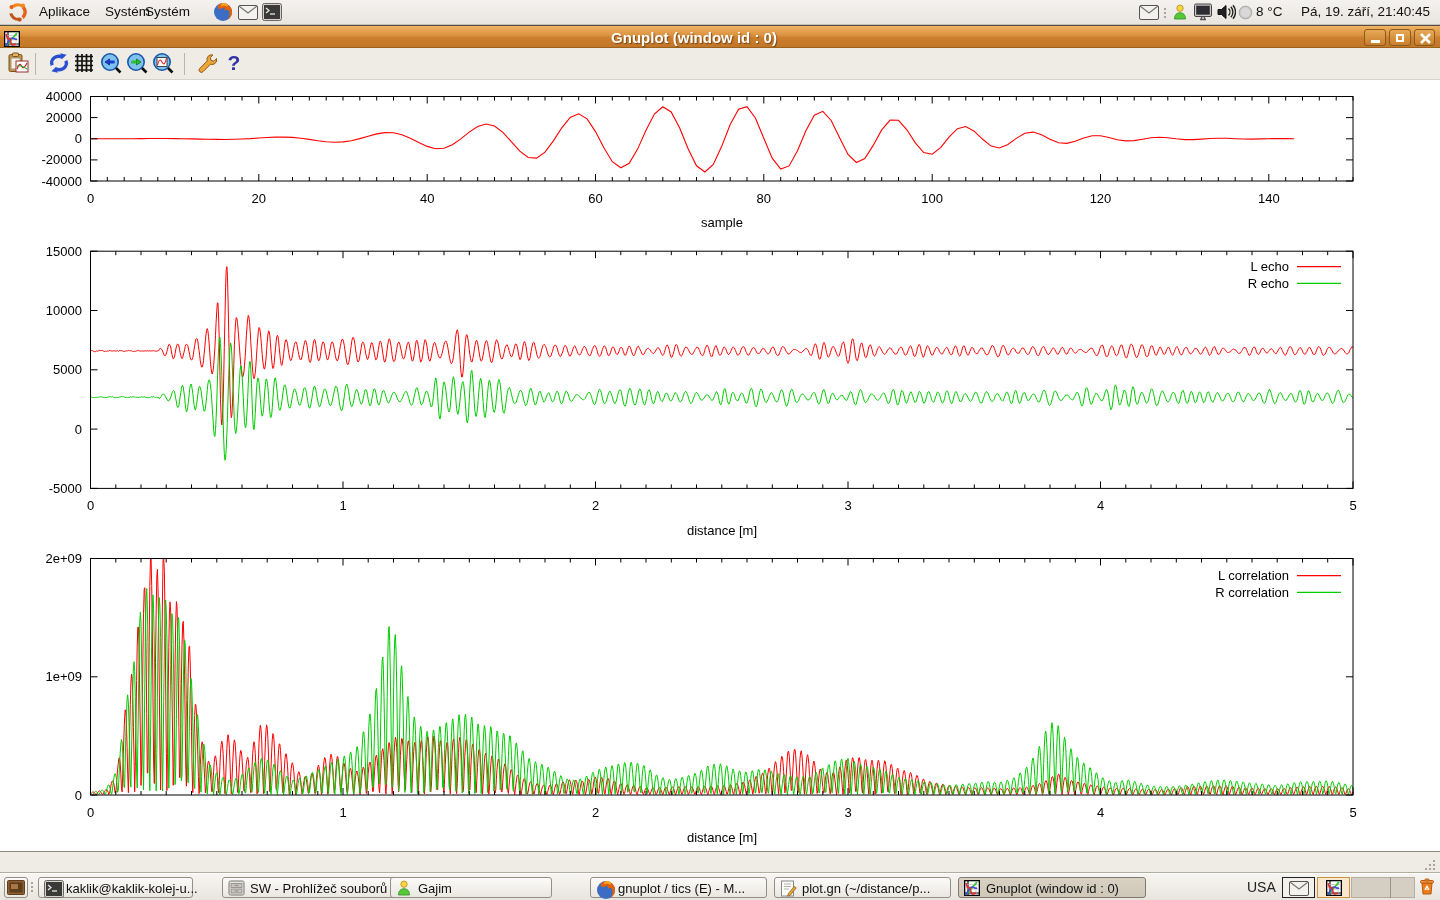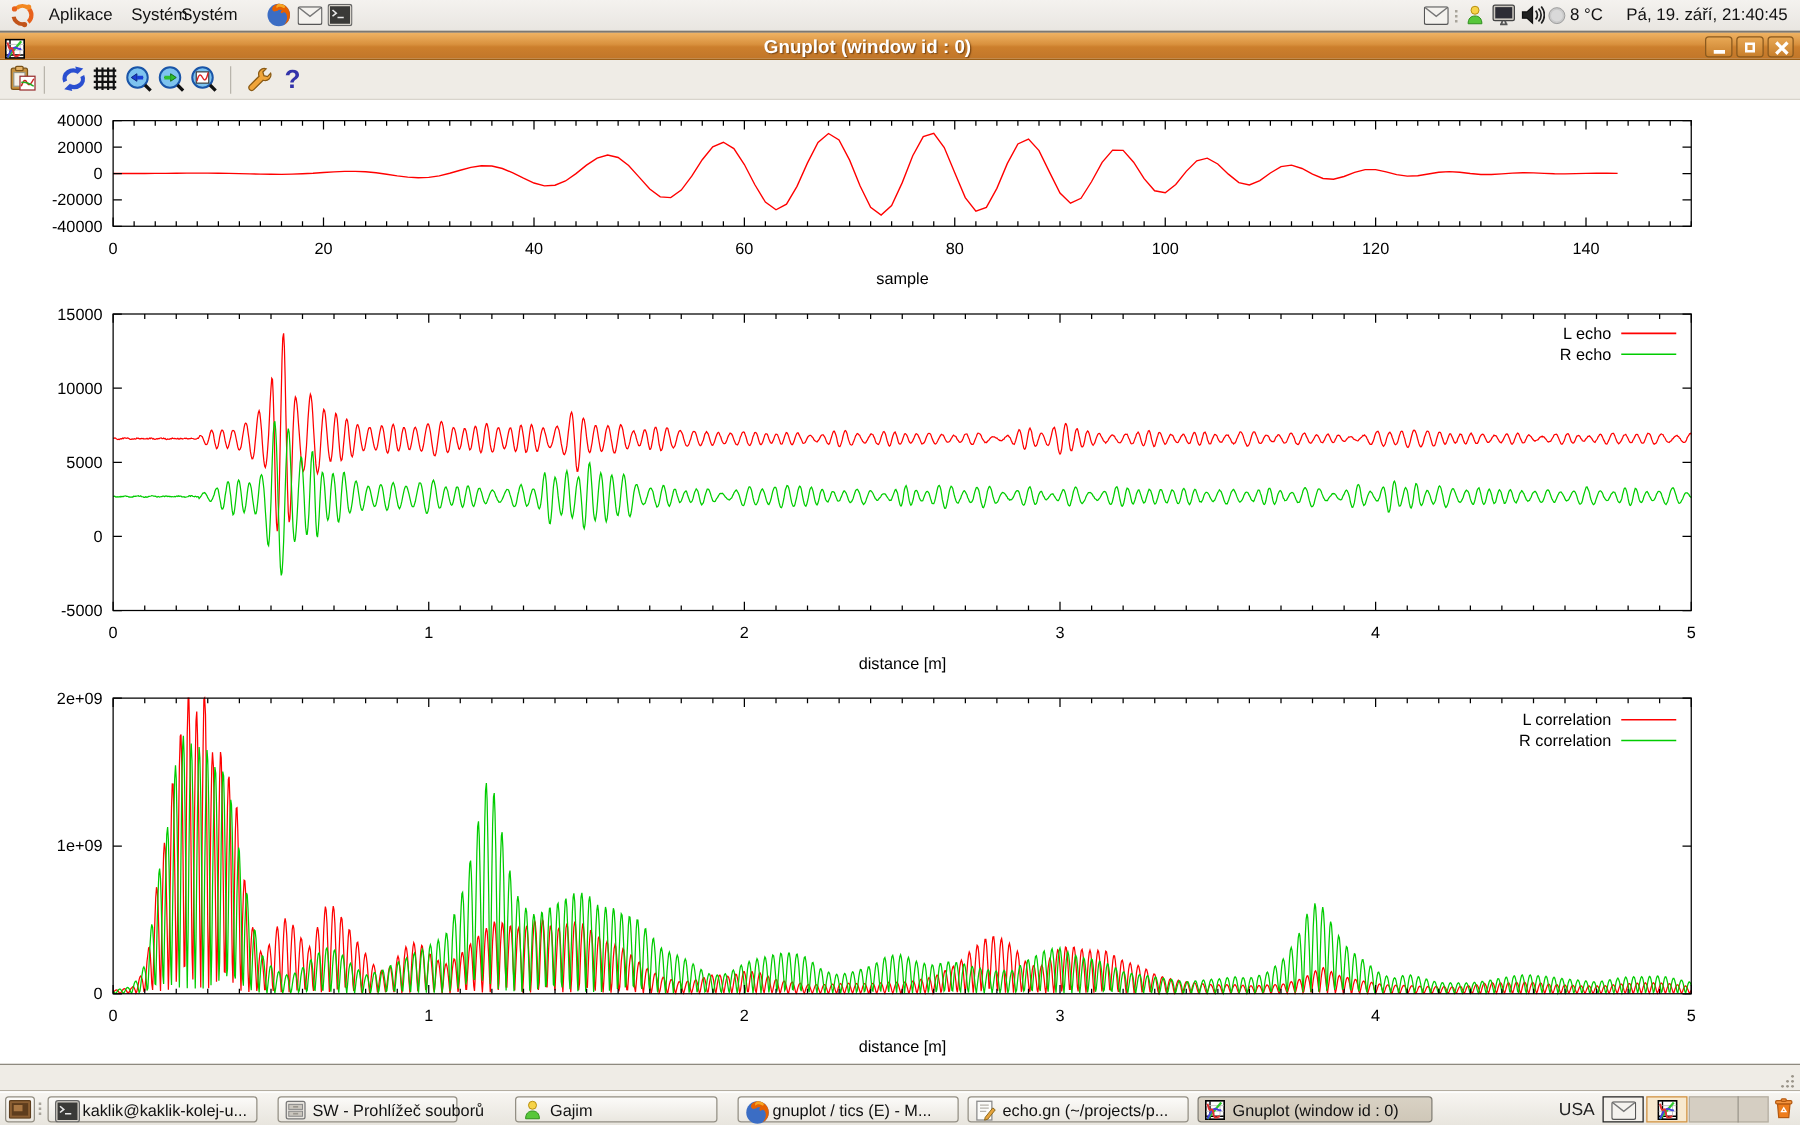--- a/index.html
+++ b/index.html
@@ -224,61 +224,61 @@
 
 <div class="abs" id="taskbar">
   <div class="abs" style="left:4px;top:3px;width:24px;height:21px;border:1px solid #938f84;border-radius:3px;background:linear-gradient(#fcfbf9,#eae7e0)">
         <div class="abs" style="left:2px;top:2px"><svg width="18" height="15" viewBox="0 0 18 15">
             <rect x="0.5" y="0.5" width="17" height="14" rx="1" fill="#8b5f33" stroke="#5d3d1c"></rect>
             <rect x="2.5" y="2.5" width="13" height="10" fill="#5e3d1d"></rect>
             <rect x="4" y="4" width="7" height="5" fill="#a97743"></rect>
           </svg></div>
       </div>
   <div class="abs" style="left:31px;top:8px;width:3px;height:10px;border-left:2px dotted #a8a49a"></div>
-  <div class="tbtn" style="left:38px;width:168px">
+  <div class="tbtn" style="left:38px;width:155px">
         <span class="ic"><svg width="20" height="18" viewBox="0 0 20 18">
             <rect x="0.5" y="0.5" width="19" height="17" rx="2" fill="#d8d4cc" stroke="#666"></rect>
             <rect x="2" y="2" width="16" height="14" fill="#3a3a38"></rect>
             <path d="M4 5l3 2.5L4 10" stroke="#e8e8e8" stroke-width="1.3" fill="none"></path>
             <path d="M8 11h5" stroke="#e8e8e8" stroke-width="1.3"></path>
           </svg></span>
         <span class="tx" style="width:145px">kaklik@kaklik-kolej-u...</span>
       </div>
-  <div class="tbtn" style="left:222px;width:144px">
+  <div class="tbtn" style="left:222px;width:177px">
         <span class="ic"><svg width="17" height="16" viewBox="0 0 17 16">
             <rect x="1" y="1" width="15" height="14" rx="1.5" fill="#e8e5df" stroke="#777"></rect>
             <rect x="3" y="3.5" width="11" height="4" fill="#c9c5bd" stroke="#888" stroke-width="0.8"></rect>
             <rect x="3" y="9" width="11" height="4" fill="#c9c5bd" stroke="#888" stroke-width="0.8"></rect>
             <rect x="6.5" y="4.8" width="4" height="1.3" fill="#9a968e"></rect>
             <rect x="6.5" y="10.3" width="4" height="1.3" fill="#9a968e"></rect>
           </svg></span>
         <span class="tx" style="width:145px">SW - Prohlížeč souborů</span>
       </div>
-  <div class="tbtn" style="left:412px;width:162px">
+  <div class="tbtn" style="left:390px;width:162px">
         <span class="ic"><svg width="16" height="16" viewBox="0 0 16 16">
             <circle cx="8" cy="4.2" r="3.2" fill="#f7d348" stroke="#b89010" stroke-width="0.8"></circle>
             <path d="M2.5 15c0-4 2-6.2 5.5-6.2s5.5 2.2 5.5 6.2z" fill="#57c73a" stroke="#2f8f1d" stroke-width="0.8"></path>
           </svg></span>
         <span class="tx" style="width:145px">Gajim</span>
       </div>
   <div class="tbtn" style="left:590px;width:177px">
         <span class="ic"><svg width="20" height="20" viewBox="0 0 20 20">
             <circle cx="10" cy="10" r="9" fill="#3b6dc4"></circle>
             <path d="M10 1a9 9 0 019 9 9 9 0 01-5 8c2-2 3-4.5 2.5-7.5-.4-2.3-2-3-2.8-2.7-.7.2-.5 1-1.4.8-1.2-.2-1-1.8.2-2.4-1.5-.8-3-.2-3.6.6-.7-.2-1.8-.1-2.5.4C5 6.5 4 5.3 5.5 3A9 9 0 0110 1z" fill="#e66000"></path>
             <path d="M10 1a9 9 0 014.5 1.2c1 1.6.6 3-1.5 1.8-1.6-.9-3.5-.6-4.5.5C7.6 3.5 8 2 10 1z" fill="#f6a623"></path>
           </svg></span>
         <span class="tx" style="width:145px">gnuplot / tics (E) - M...</span>
       </div>
   <div class="tbtn" style="left:774px;width:177px">
         <span class="ic"><svg width="17" height="17" viewBox="0 0 17 17">
             <rect x="1.5" y="1" width="12" height="15" fill="#fbfbf9" stroke="#888"></rect>
             <path d="M4 4h7M4 6.5h7M4 9h5" stroke="#b5b2aa" stroke-width="1"></path>
             <path d="M8.2 13.8l6-7.5 2 1.6-6 7.5-2.6.7z" fill="#e7a43c" stroke="#8a6a20" stroke-width="0.8"></path>
           </svg></span>
-        <span class="tx" style="width:145px">echo.gn (~/projects/p...</span>
+        <span class="tx" style="width:145px">plot.gn (~/distance/p...</span>
       </div>
   <div class="tbtn" style="left:958px;width:188px;background:linear-gradient(#d9d2c4,#cfc7b8);border-color:#7e7a6f">
         <span class="ic"><svg width="16" height="16" viewBox="0 0 16 16">
             <rect x="0.5" y="0.5" width="15" height="15" fill="#fff" stroke="#000" stroke-width="1.6"></rect>
             <path d="M4 1v14M1 13h14" stroke="#000" stroke-width="1.1" fill="none"></path>
             <path d="M12 2v11M1 4.5h14M1 9h14" stroke="#bbb" stroke-width="0.7" fill="none"></path>
             <path d="M2 15L13 2" stroke="#2ec82e" stroke-width="1.8" fill="none"></path>
             <path d="M2 15C5 9 6 7 8 7s3 2 5 1" stroke="#4444dd" stroke-width="1.6" fill="none"></path>
             <path d="M2 3c1 3 1 5 2 5s2-3 3 4c1 4 3 1 5 1" stroke="#e03030" stroke-width="1.6" fill="none"></path>
           </svg></span>

